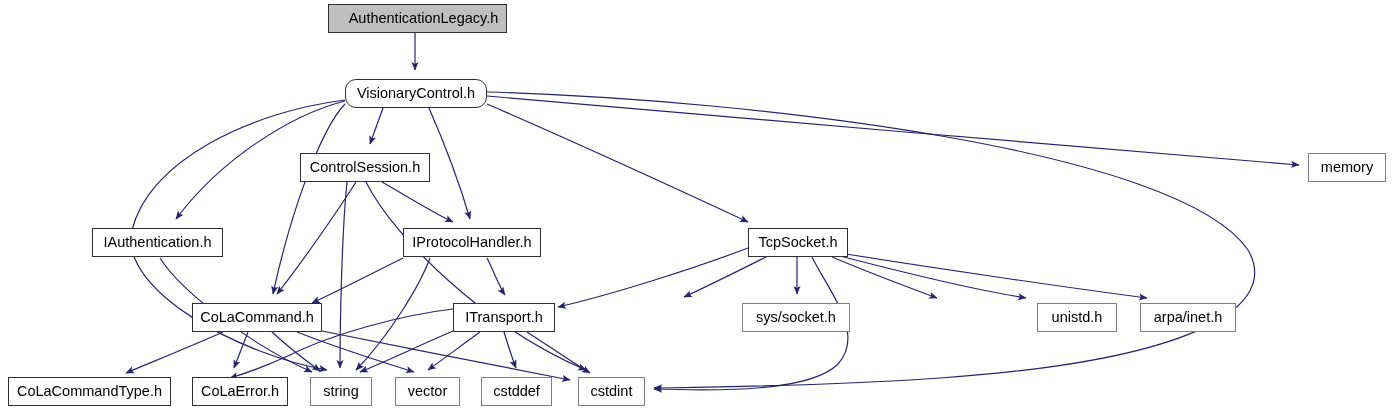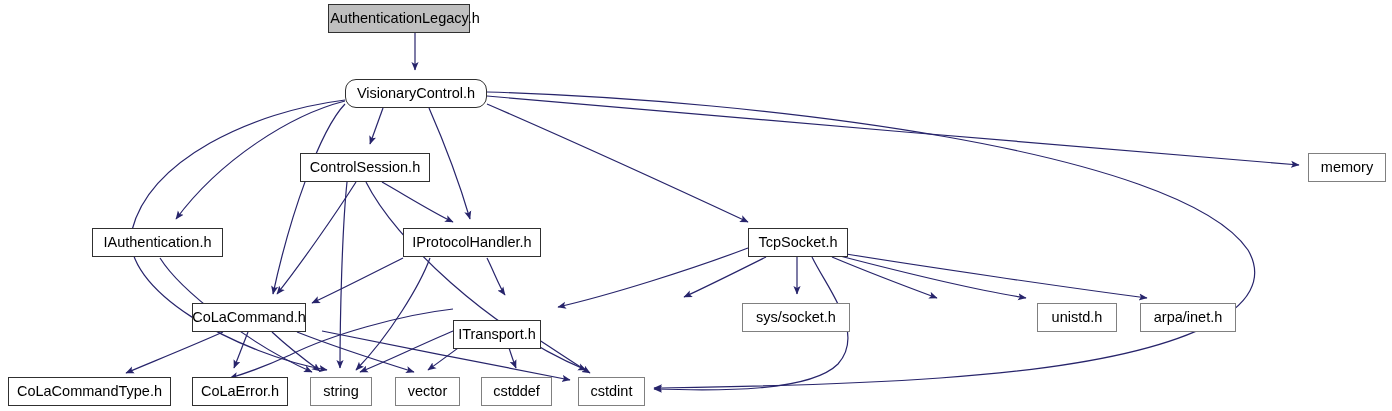--- a/index.html
+++ b/index.html
@@ -131,21 +131,21 @@
 
     <path class="edge-path" marker-end="url(#ah)" d="M480,332 C462,345 442,360 428,370"></path>
 
     <path class="edge-path" marker-end="url(#ah)" d="M504,332 C508,345 512,358 516,368"></path>
 
     <path class="edge-path" marker-end="url(#ah)" d="M527,332 C547,345 572,362 590,373"></path>
 
     <path class="edge-path" marker-end="url(#ah)" d="M453,309 C400,315 330,335 290,355 C262,368 240,375 230,378"></path>
   </svg>
 
-  <div class="node current" style="left:328px; top:4px; width:142px;padding-left:12px;">
+  <div class="node current" style="left:328px; top:4px; width:179px;padding-left:12px;">
     <span>AuthenticationLegacy.h</span>
   </div>
 
   <div class="node local" style="left:345px; top:79px; width:142px;border-radius:11px;">
     <span>VisionaryControl.h</span>
   </div>
 
   <div class="node" style="left:1308px; top:153px; width:78px;">
     <span>memory</span>
   </div>
@@ -159,25 +159,25 @@
   </div>
 
   <div class="node local" style="left:403px; top:228px; width:138px;">
     <span>IProtocolHandler.h</span>
   </div>
 
   <div class="node local" style="left:748px; top:228px; width:100px;">
     <span>TcpSocket.h</span>
   </div>
 
-  <div class="node local" style="left:192px; top:303px; width:114px;">
+  <div class="node local" style="left:192px; top:303px; width:130px;">
     <span>CoLaCommand.h</span>
   </div>
 
-  <div class="node local" style="left:453px; top:320px; width:88px;text-align:right;">
+  <div class="node local" style="left:453px; top:303px; width:102px;text-align:right;">
     <span>ITransport.h</span>
   </div>
 
 
   <div class="node" style="left:742px; top:303px; width:108px;">
     <span>sys/socket.h</span>
   </div>
 
 
   <div class="node" style="left:1037px; top:303px; width:80px;">

